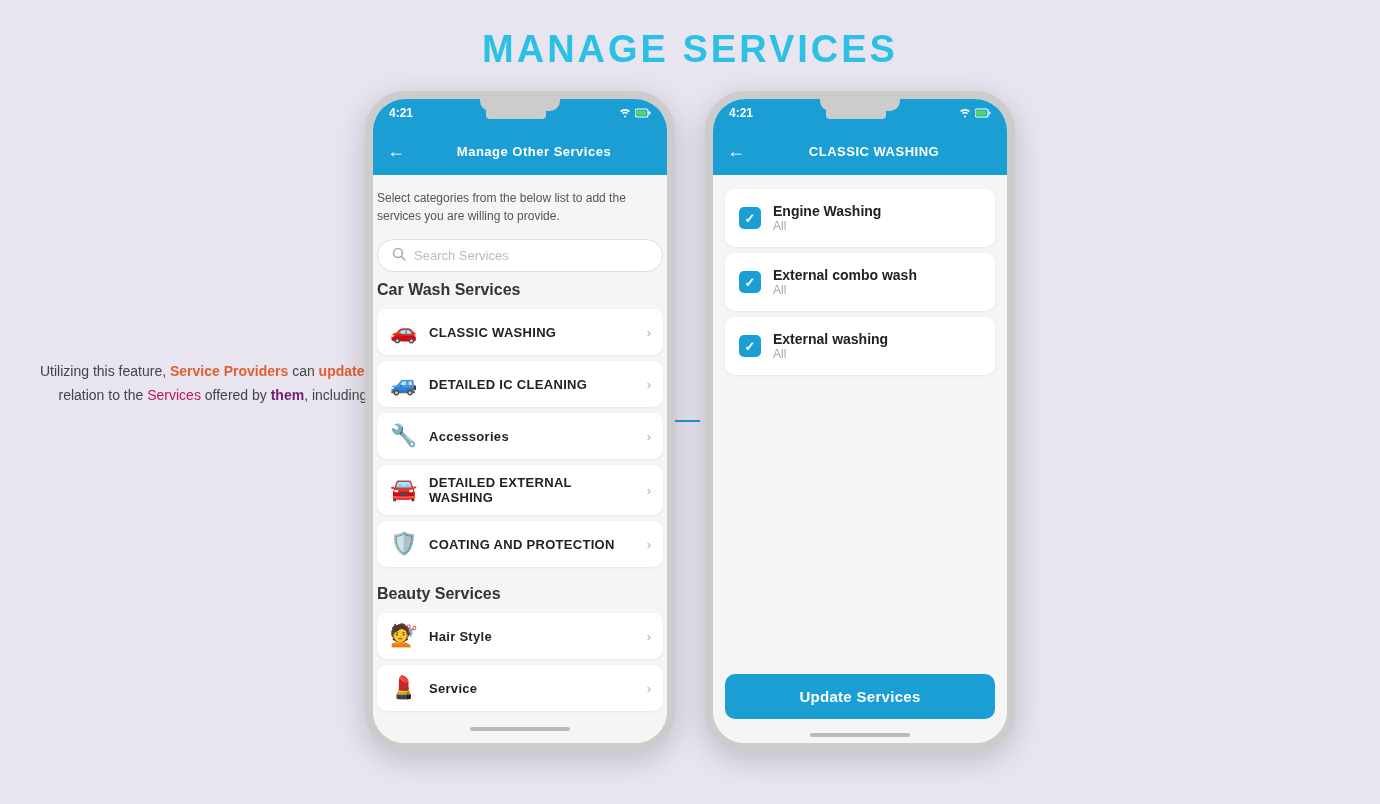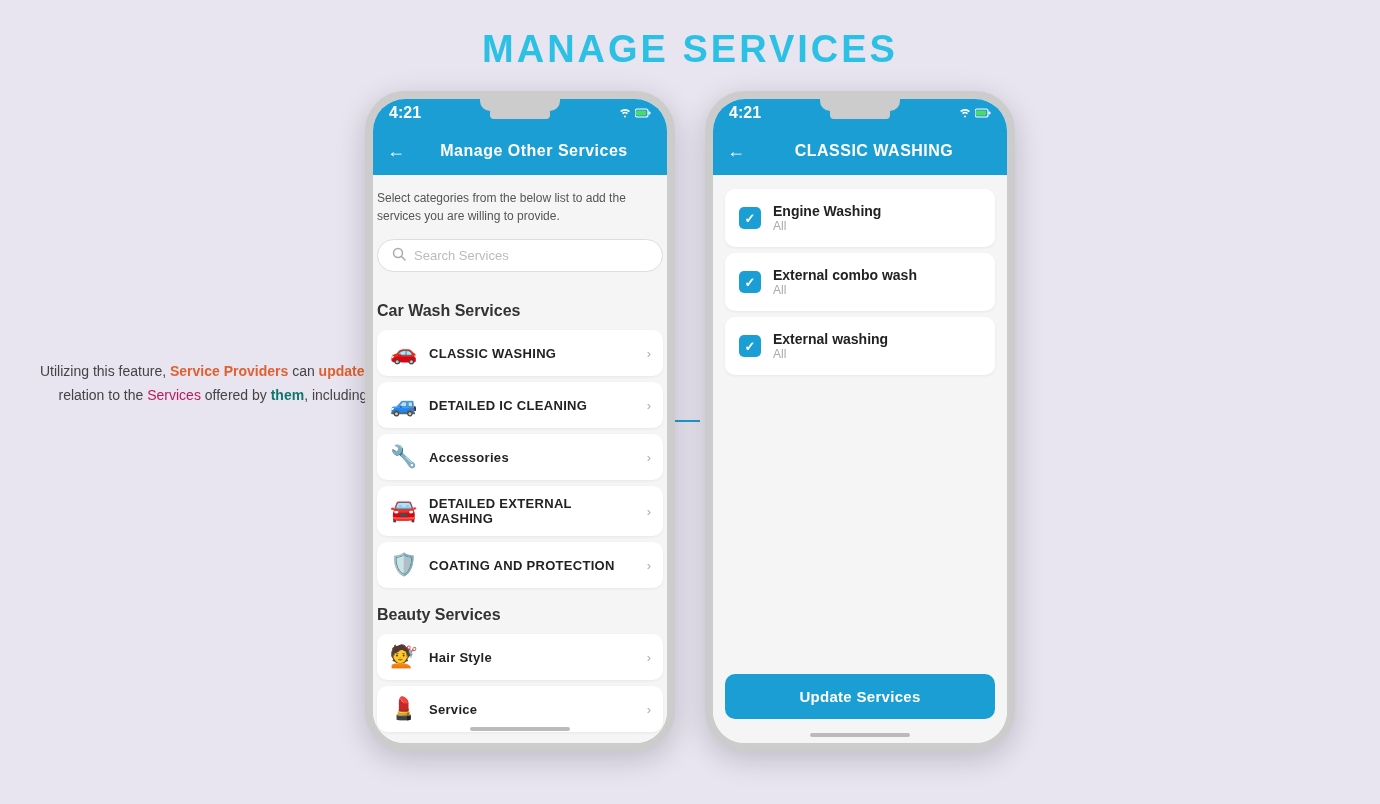--- a/index.html
+++ b/index.html
@@ -45,21 +45,21 @@
     
     .status-bar {
       background: #1a9ed4;
       height: 28px;
       display: flex;
       align-items: center;
       justify-content: space-between;
       padding: 0 16px;
     }
     .status-time {
-      font-size: 16px;
+      font-size: 12px;
       font-weight: 700;
       color: white;
     }
     .status-icons {
       display: flex;
       align-items: center;
       gap: 3px;
       font-size: 10px;
       color: white;
     }
@@ -85,21 +85,21 @@
     }
     .back-arrow {
       color: white;
       font-size: 18px;
       cursor: pointer;
     }
     .header-title {
       flex: 1;
       text-align: center;
       color: white;
-      font-size: 16px;
+      font-size: 13px;
       font-weight: 600;
       letter-spacing: 0.5px;
     }
 
     
     .phone-content {
       background: #f5f5f5;
       height: calc(100% - 76px);
       overflow-y: auto;
       padding: 14px 4px;
@@ -114,21 +114,21 @@
     }
 
     .search-bar {
       background: white;
       border: 1px solid #ddd;
       border-radius: 20px;
       padding: 7px 14px;
       display: flex;
       align-items: center;
       gap: 8px;
-      margin-bottom: 30px;
+      margin-bottom: 9px;
     }
     .search-icon-svg {
       color: #aaa;
       font-size: 13px;
     }
     .search-placeholder {
       color: #bbb;
       font-size: 13px;
     }
 
@@ -299,21 +299,21 @@
     }
   </style>
 </head>
 <body>
 
 <h1 class="page-title">MANAGE SERVICES</h1>
 
 <div class="annotation-area">
   <p class="annotation-text">
     Utilizing this feature, <span style="color:#e06030;font-weight:600;text-align:center;">Service Providers</span> can <span style="color:#e06030;font-weight:600;">update the information in</span><br>
-    relation to the <span style="color:#be185d;font-weight:400;">Services</span> offered by <span style="color:#0f766e;font-weight:600;">them</span>, including its subcategory.
+    relation to the <span style="color:#be185d;font-weight:400;">Services</span> offered by <span style="color:#701a75;font-weight:600;">them</span>, including its subcategory.
   </p>
 </div>
 
 <div class="connector">
   <span class="check-icon-circle">
     <svg width="20" height="20" viewBox="0 0 20 20" fill="none">
       <circle cx="10" cy="10" r="9" stroke="#1a9ed4" stroke-width="2" fill="white"></circle>
       <path d="M6 10l3 3 5-5" stroke="#1a9ed4" stroke-width="2" stroke-linecap="round" stroke-linejoin="round"></path>
     </svg>
   </span>

